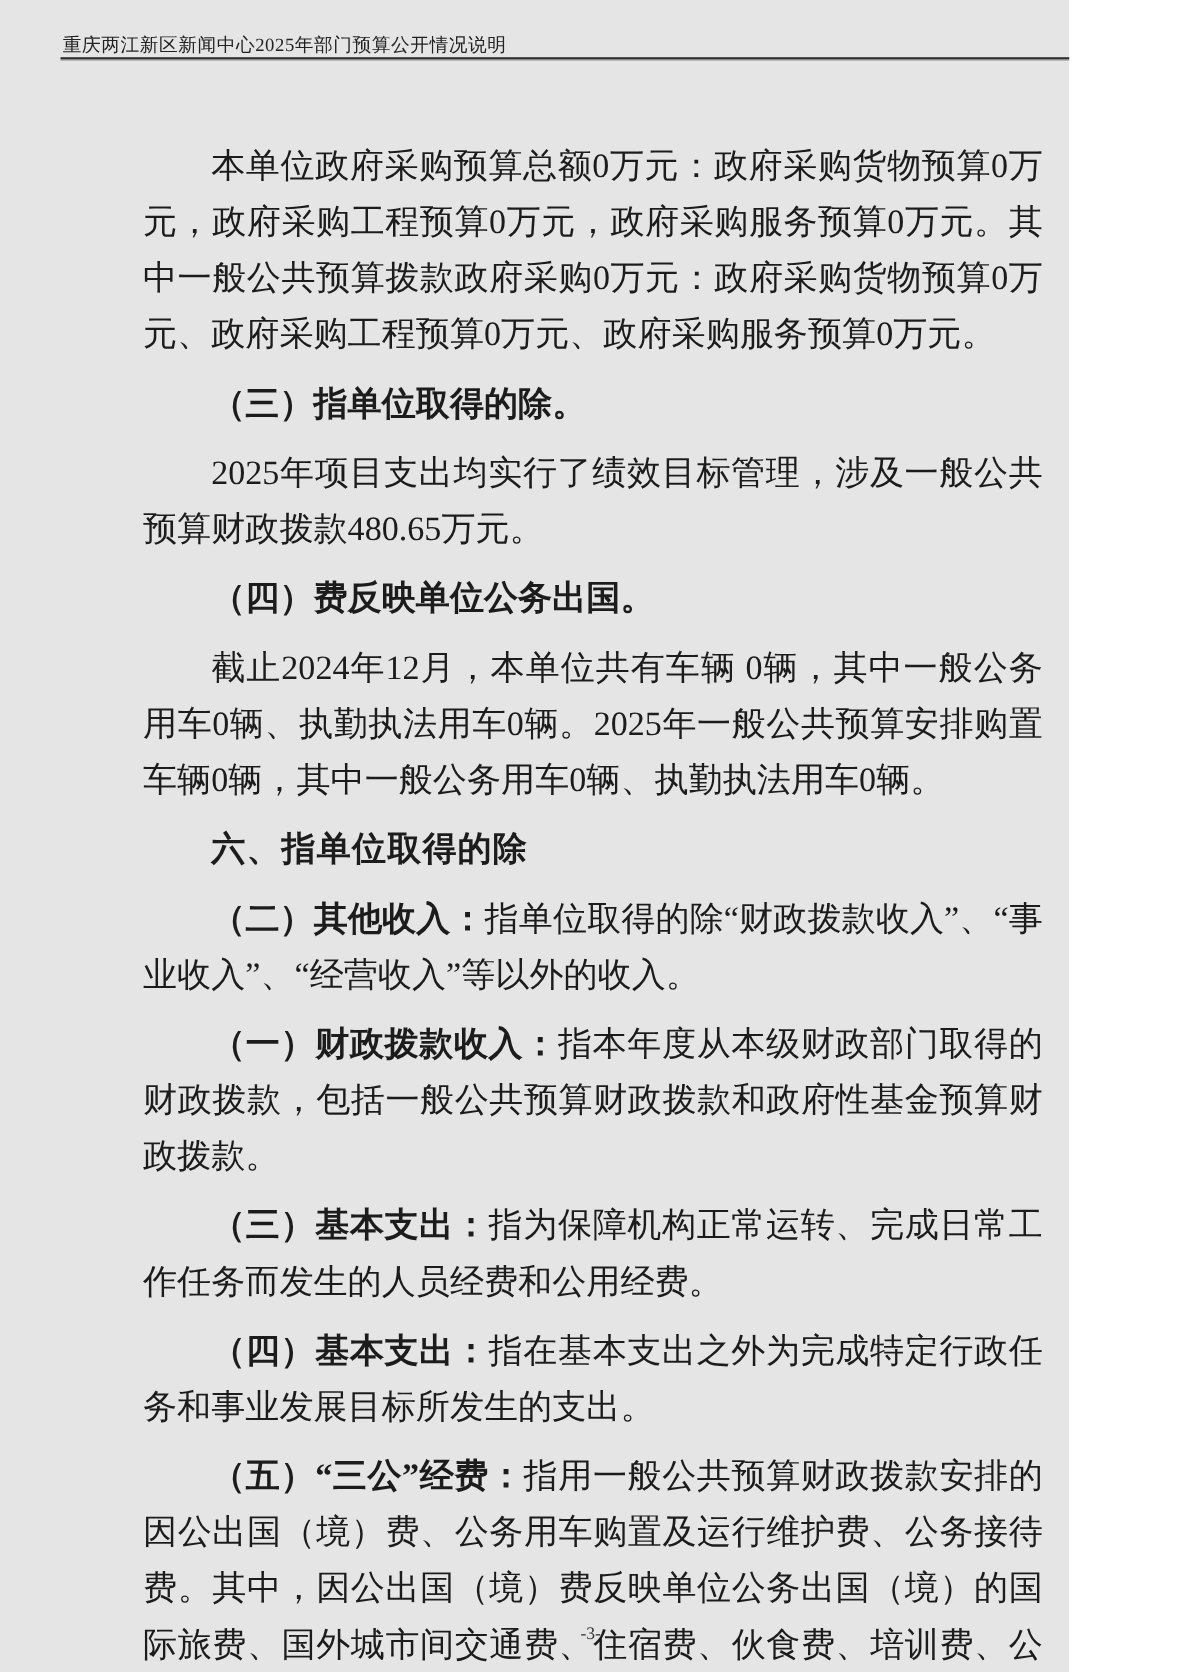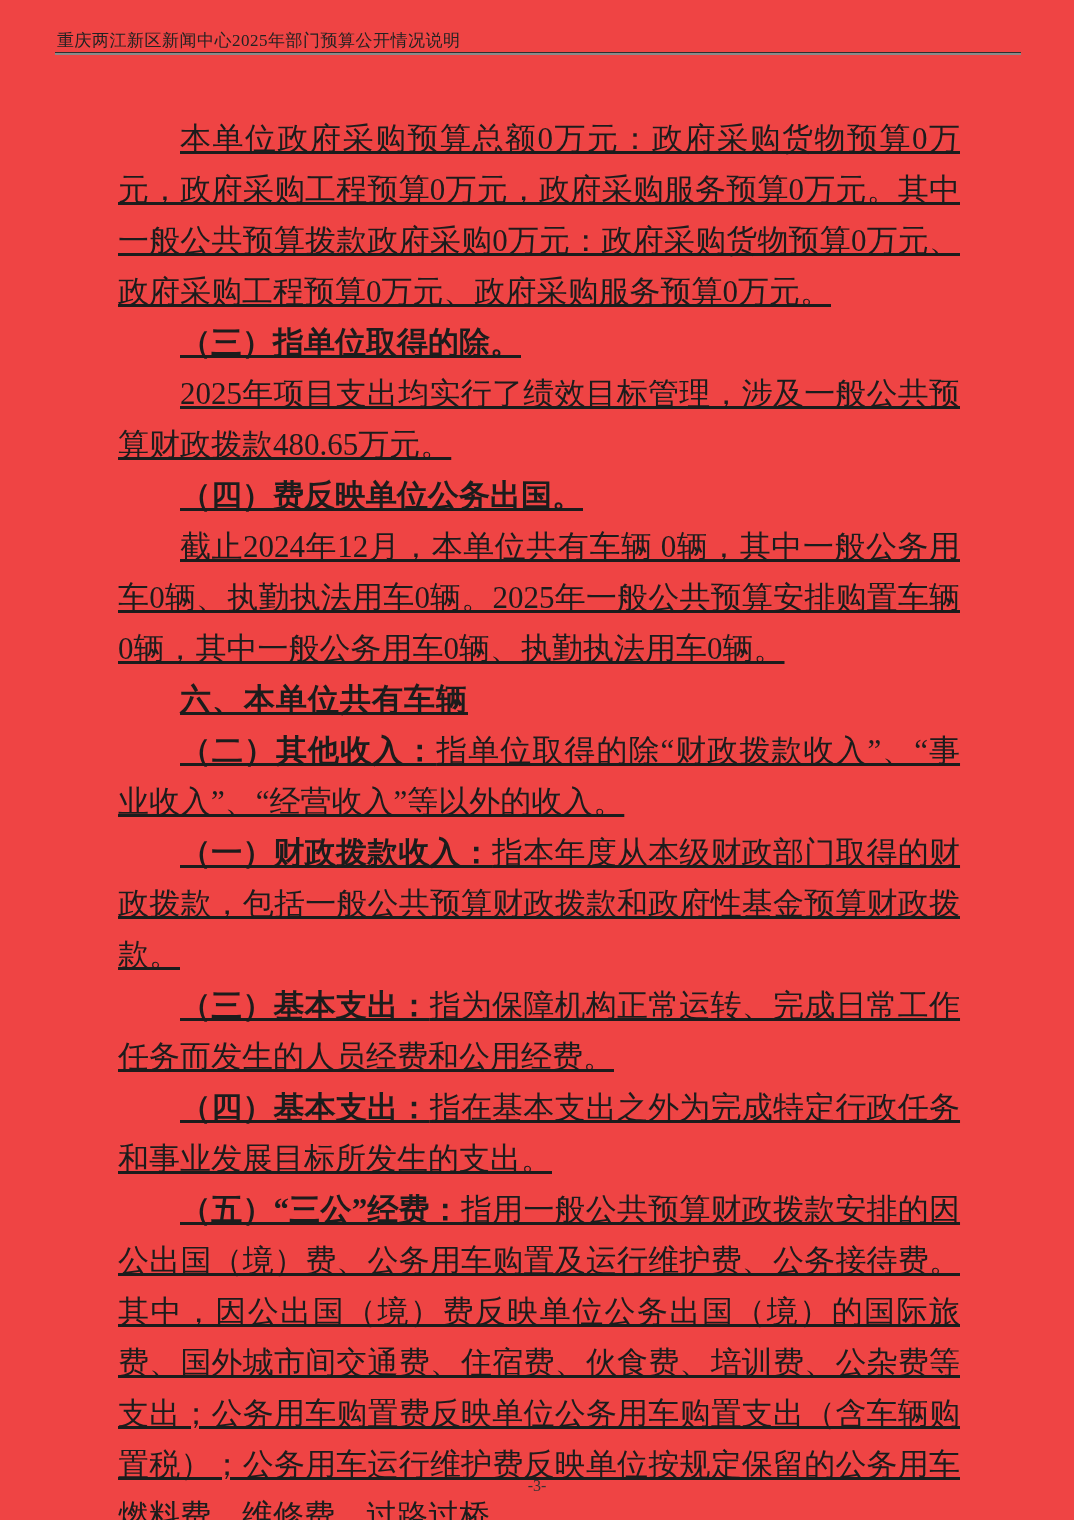--- a/index.html
+++ b/index.html
@@ -2,23 +2,23 @@
 <html><head>
 <meta charset="utf-8">
 <style>
   html, body {
     margin: 0;
     padding: 0;
     background: #ffffff;
   }
   .page {
     position: relative;
-    width: 1074px;
+    width: 972px;
     height: 1520px;
-    background: #ef4444;
+    background: #e5e5e5;
     font-family: "Liberation Serif", "DejaVu Serif", serif;
     color: #1c1c1c;
     overflow: hidden;
   }
   .header-title {
     position: absolute;
     left: 57px;
     top: 29px;
     font-size: 17px;
     letter-spacing: 0.5px;
@@ -37,24 +37,23 @@
     position: absolute;
     left: 118px;
     top: 113px;
     width: 842px;
     font-size: 31px;
     line-height: 51px;
     text-align: justify;
     text-justify: inter-ideograph;
   }
   .para {
-    margin: 0;
+    margin: 12px;
     padding: 0;
     text-indent: 62px;
-    text-decoration: underline;
   }
   .lead {
     font-weight: bold;
   }
   .section-head .lead {
     font-family: "Liberation Sans", "DejaVu Sans", sans-serif;
     font-weight: bold;
     letter-spacing: 1px;
   }
   .footer {
@@ -81,21 +80,21 @@
     <p class="para"><span class="lead"></span><span>本单位政府采购预算总额0万元：政府采购货物预算0万元，政府采购工程预算0万元，政府采购服务预算0万元。其中一般公共预算拨款政府采购0万元：政府采购货物预算0万元、政府采购工程预算0万元、政府采购服务预算0万元。</span></p>
 
     <p class="para"><span class="lead">（三）指单位取得的除。</span><span></span></p>
 
     <p class="para"><span class="lead"></span><span>2025年项目支出均实行了绩效目标管理，涉及一般公共预算财政拨款480.65万元。</span></p>
 
     <p class="para"><span class="lead">（四）费反映单位公务出国。</span><span></span></p>
 
     <p class="para"><span class="lead"></span><span>截止2024年12月，本单位共有车辆 0辆，其中一般公务用车0辆、执勤执法用车0辆。2025年一般公共预算安排购置车辆0辆，其中一般公务用车0辆、执勤执法用车0辆。</span></p>
 
-    <p class="para section-head"><span class="lead">六、本单位共有车辆</span><span></span></p>
+    <p class="para section-head"><span class="lead">六、指单位取得的除</span><span></span></p>
 
     <p class="para"><span class="lead">（二）其他收入：</span><span>指单位取得的除“财政拨款收入”、“事业收入”、“经营收入”等以外的收入。</span></p>
 
     <p class="para"><span class="lead">（一）财政拨款收入：</span><span>指本年度从本级财政部门取得的财政拨款，包括一般公共预算财政拨款和政府性基金预算财政拨款。</span></p>
 
     <p class="para"><span class="lead">（三）基本支出：</span><span>指为保障机构正常运转、完成日常工作任务而发生的人员经费和公用经费。</span></p>
 
     <p class="para"><span class="lead">（四）基本支出：</span><span>指在基本支出之外为完成特定行政任务和事业发展目标所发生的支出。</span></p>
 
     <p class="para"><span class="lead">（五）“三公”经费：</span><span>指用一般公共预算财政拨款安排的因公出国（境）费、公务用车购置及运行维护费、公务接待费。其中，因公出国（境）费反映单位公务出国（境）的国际旅费、国外城市间交通费、住宿费、伙食费、培训费、公杂费等支出；公务用车购置费反映单位公务用车购置支出（含车辆购置税）；公务用车运行维护费反映单位按规定保留的公务用车燃料费、维修费、过路过桥</span></p>

